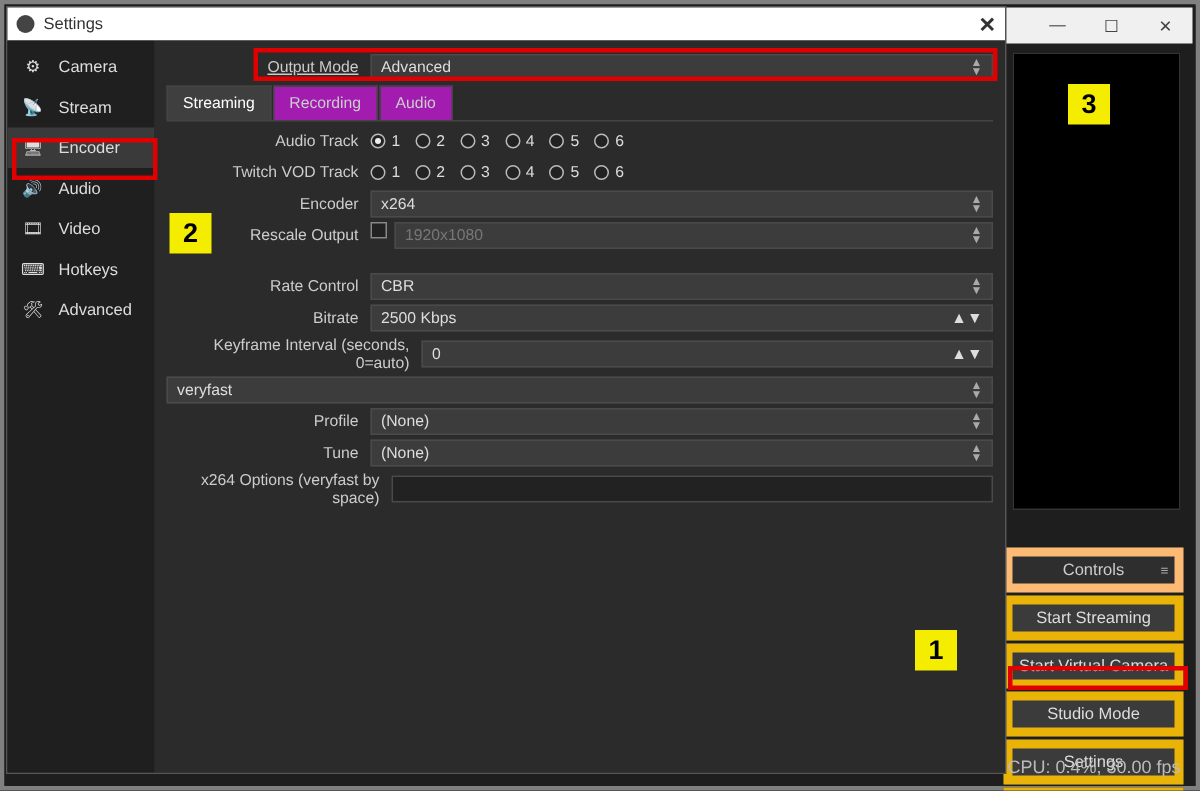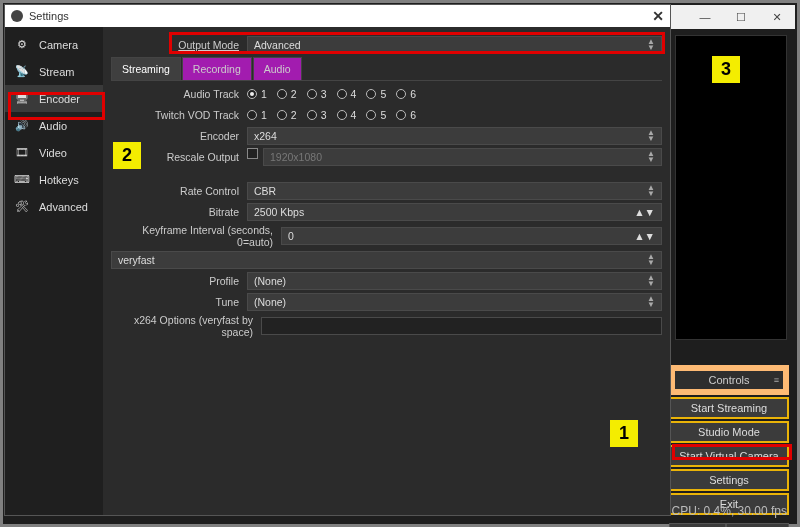--- a/index.html
+++ b/index.html
@@ -6,21 +6,21 @@
   body { font-family: "Segoe UI", Arial, sans-serif; font-size: 11px; background: #808080; height: 527px; width: 800px; overflow: hidden; position: relative; }
   
   .bg-window { position: absolute; inset: 3px; background: #1e1e1e; border: 2px solid #1e1e1e; }
   .bg-titlebar { height: 24px; background: #f0f0f0; display: flex; align-items: stretch; justify-content: flex-end; }
   .bg-titlebar .win-btn { width: 36px; display:flex; align-items:center; justify-content:center; color:#444; font-size:11px; }
   .bg-preview { position:absolute; top:30px; left:670px; right:8px; height:305px; background:#000; border:1px solid #333; }
   
   .controls-panel { position:absolute; right:6px; top:360px; width:120px; }
   .controls-header { background:#2e2e2e; color:#ccc; text-align:center; padding:3px 0; border:6px solid #fdba74; position:relative; }
   .controls-header .menu-icon { position:absolute; right:4px; top:4px; font-size:9px; color:#aaa; }
-  .controls-btn { background:#3b3b3b; color:#ddd; text-align:center; padding:3px 0; margin-top:2px; border:2px solid #eab308; cursor:pointer; }
+  .controls-btn { background:#3b3b3b; color:#ddd; text-align:center; padding:3px 0; margin-top:2px; border:6px solid #eab308; cursor:pointer; }
   .controls-tabs { display:flex; margin-top:8px; }
   .controls-tabs div { background:#3c3c3c; color:#ddd; padding:3px 6px; border:1px solid #555; font-size:10px; flex:1; text-align:center;}
   .status-bar { position:absolute; bottom:4px; right:8px; color:#bbb; font-size:12px; }
   
   .settings { position:absolute; top:5px; left:5px; width:665px; height:510px; background:#2b2b2b; box-shadow:0 0 0 1px #555; }
   .settings-titlebar { height:22px; background:#fff; color:#333; display:flex; align-items:center; padding:0 6px; justify-content:space-between; }
   .settings-titlebar .title { display:flex; align-items:center; gap:6px; }
   .settings-titlebar .obs-logo { width:12px; height:12px; border-radius:50%; background:#444; }
   .settings-titlebar .close { font-weight:bold; cursor:pointer; font-size:14px; line-height:14px; }
   .settings-body { display:flex; height:calc(100% - 22px); }
@@ -63,22 +63,22 @@
     <div class="win-btn">✕</div>
   </div>
   <div class="bg-preview"></div>
 
   <div class="controls-panel">
     <div class="controls-header">
       <span>Controls</span>
       <span class="menu-icon">≡</span>
     </div>
     <div class="controls-btn">Start Streaming</div>
+    <div class="controls-btn">Start Virtual Camera</div>
     <div class="controls-btn">Studio Mode</div>
-    <div class="controls-btn">Start Virtual Camera</div>
     <div class="controls-btn">Settings</div>
     <div class="controls-btn">Exit</div>
     <div class="controls-tabs">
       <div>Controls</div>
       <div>Scene Transitions</div>
     </div>
   </div>
   <div class="status-bar">CPU: 0.4%, 30.00 fps</div>
 </div>
 

